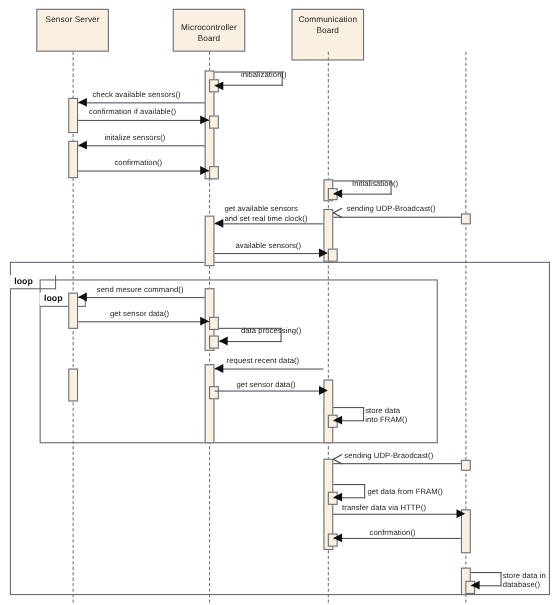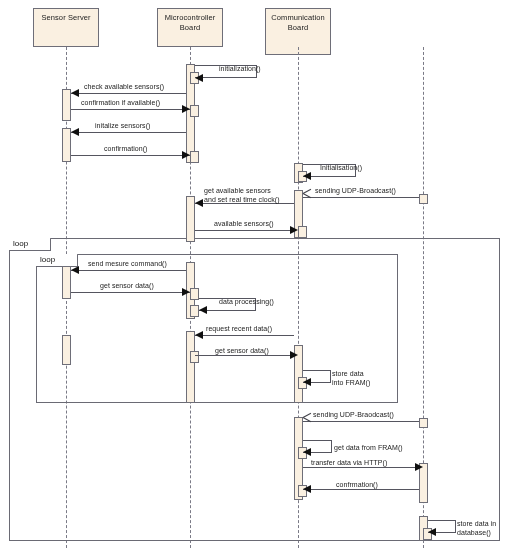--- a/index.html
+++ b/index.html
@@ -116,25 +116,26 @@
     background: transparent;
   }
   .fragment-tag {
     position: absolute;
     box-sizing: border-box;
     background: #ffffff;
     border: 1px solid #6a6a74;
     border-top: none;
     border-left: none;
     font-size: 8px;
-    font-weight: normal;
+    font-weight: bold;
     color: #111111;
     padding: 0 8px 0 4px;
     line-height: 12px;
     height: 13px;
+    margin-top: 12px;
   }
   .fragment-tag::after {
     content: "";
     position: absolute;
     right: -1px;
     top: -1px;
     width: 0;
     height: 0;
     border-top: 13px solid #ffffff;
     border-right: 8px solid transparent;
@@ -142,21 +143,21 @@
   .tag-text { position: relative; z-index: 2; }
 </style>
 </head>
 <body>
 
 <div id="diagram-root">
 
   <div class="lifeline-box" style="left:33px; top:8px; width:66px; height:39px;">
     <span class="ll-label">Sensor Server</span>
   </div>
-  <div class="lifeline-box" style="left:157px; top:8px; width:66px; height:39px;">
+  <div class="lifeline-box" style="left:157px; top:8px; width:66px; height:39px;align-items:center;">
     <span class="ll-label">Microcontroller
 Board</span>
   </div>
   <div class="lifeline-box" style="left:265px; top:8px; width:66px; height:47px;">
     <span class="ll-label">Communication
 Board</span>
   </div>
 
   <div class="lifeline-stem" style="left:66px;  top:47px; height:501px;"></div>
   <div class="lifeline-stem" style="left:190px; top:47px; height:501px;"></div>

